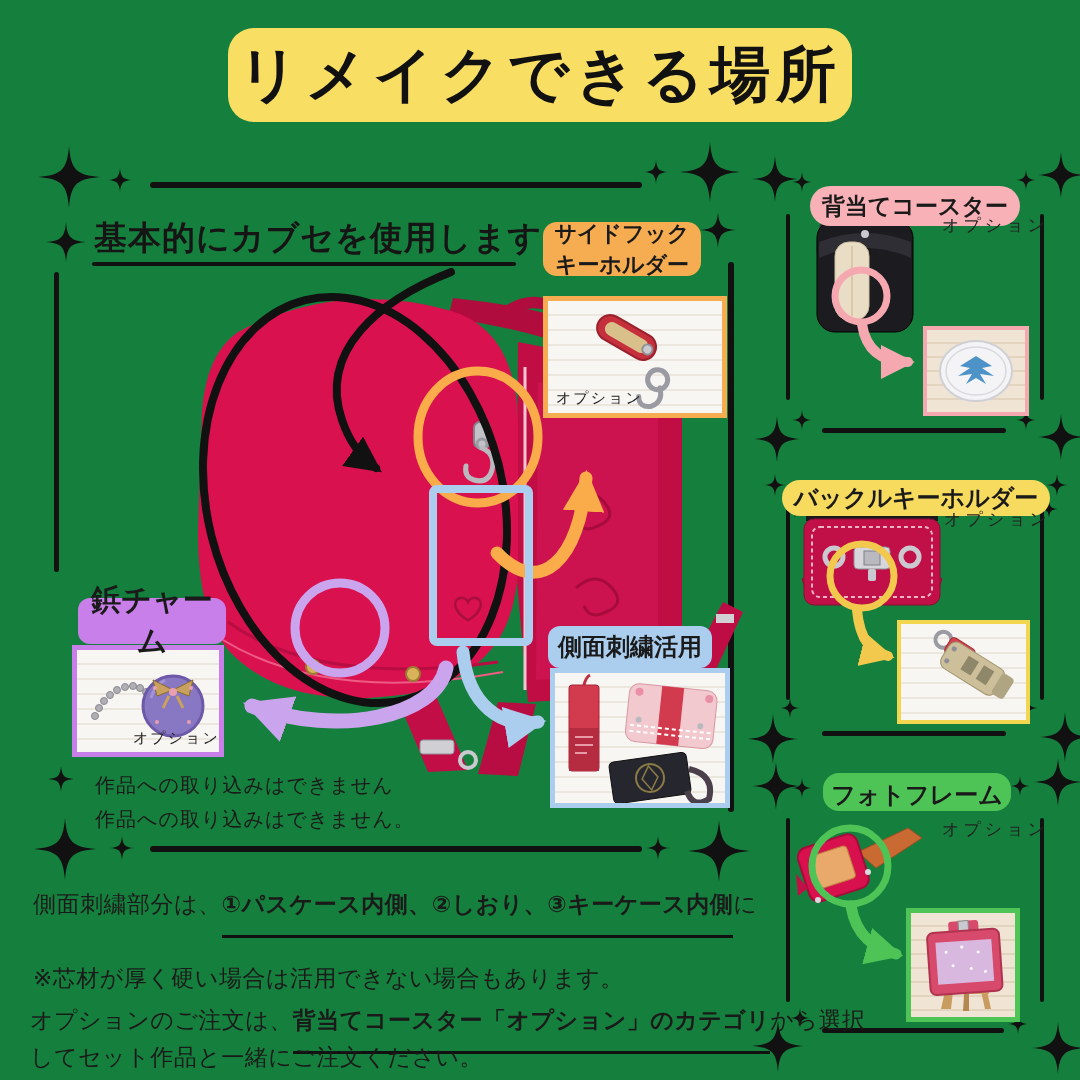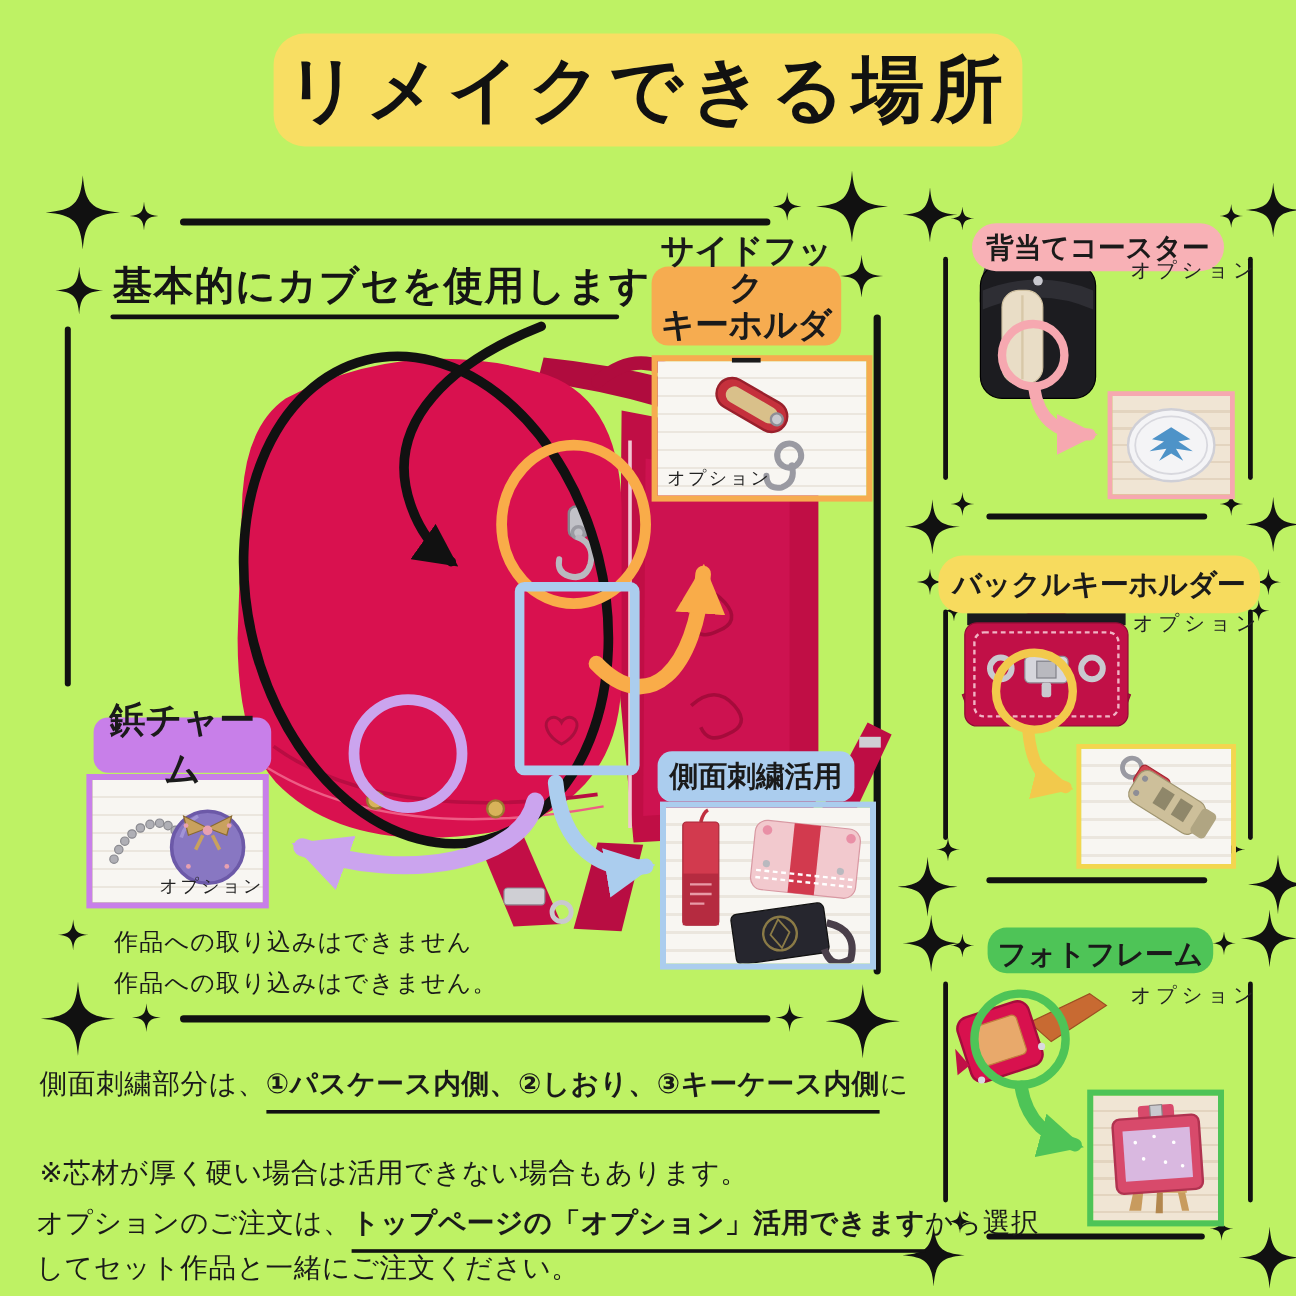--- a/index.html
+++ b/index.html
@@ -1,34 +1,34 @@
 <!DOCTYPE html>
 <html><head>
 <meta charset="utf-8">
 <style>
   html,body{margin:0;padding:0;background:#fff;}
-  .canvas{position:relative;width:1080px;height:1080px;background:#bef264;overflow:hidden;
+  .canvas{position:relative;width:1080px;height:1080px;background:#15803d;overflow:hidden;
           font-family:"DejaVu Sans","Liberation Sans",sans-serif;color:#151515;}
   .abs{position:absolute;}
   .line{position:absolute;background:#111;border-radius:3px;z-index:1;}
   .sparkle{position:absolute;z-index:1;}
   .title-badge{left:228px;top:28px;width:624px;height:94px;background:#F8DE63;border-radius:26px;
                display:flex;align-items:center;justify-content:center;font-size:60px;font-weight:700;
                letter-spacing:6px;color:#111;z-index:3;}
   .heading{left:94px;top:216px;font-size:33px;font-weight:700;letter-spacing:1px;z-index:3;white-space:nowrap;}
   .tag{position:absolute;display:flex;flex-direction:column;align-items:center;justify-content:center;
        font-weight:600;color:#1a1a1a;z-index:4;text-align:center;}
   .photo{position:absolute;box-sizing:border-box;z-index:2;overflow:hidden;}
   .wood{background:repeating-linear-gradient(180deg,#f8f6f2 0px,#f8f6f2 13px,#ebe6de 13px,#ebe6de 15px);}
   .wood2{background:repeating-linear-gradient(180deg,#f0e5d4 0px,#f0e5d4 12px,#e3d4bf 12px,#e3d4bf 14px);}
   .opt{position:absolute;font-size:15px;letter-spacing:2px;color:#222;z-index:4;white-space:nowrap;}
   .opt-big{font-size:17px;letter-spacing:4px;}
   .note{position:absolute;font-size:20px;letter-spacing:1px;color:#1a1a1a;z-index:3;line-height:34px;}
   .footer{position:absolute;font-size:23px;letter-spacing:0.5px;color:#1a1a1a;z-index:3;line-height:37px;white-space:nowrap;}
-  .footer .u{font-weight:700;border-bottom:3px solid #111;padding-bottom:8px;}
+  .footer .u{font-weight:700;border-bottom:3px solid #111;padding-bottom:18px;}
   .overlay{position:absolute;left:0;top:0;z-index:3;pointer-events:none;}
   .illus{position:absolute;z-index:2;}
 </style>
 </head>
 <body>
 
 <div class="canvas">
 
   <div class="abs title-badge">リメイクできる場所</div>
 
@@ -53,21 +53,21 @@
     <path d="M60,350 Q150,415 330,390" stroke="#B80D42" stroke-width="3" fill="none"></path>
     <path d="M55,368 Q160,432 335,400" stroke="#EE5C85" stroke-width="2" fill="none"></path>
     <path d="M300,330 c-4,-8 -16,-4 -12,6 c3,8 12,12 12,12 c0,0 9,-4 12,-12 c4,-10 -8,-14 -12,-6 Z" fill="none" stroke="#A90F3E" stroke-width="2.5"></path>
     <circle cx="145" cy="395" r="7" fill="#D8B35A" stroke="#9A7B30" stroke-width="2"></circle>
     <circle cx="245" cy="402" r="7" fill="#D8B35A" stroke="#9A7B30" stroke-width="2"></circle>
     <rect x="306" y="150" width="16" height="26" rx="6" fill="#C2C2C8" stroke="#85858D" stroke-width="2"></rect>
     <circle cx="314" cy="172" r="5" fill="none" stroke="#9A9AA2" stroke-width="3"></circle>
     <path d="M314,176 q14,6 10,22 q-4,14 -18,10 q-10,-3 -8,-14" stroke="#B9B9BF" stroke-width="5" fill="none" stroke-linecap="round"></path>
   </svg>
 
-  <div class="tag" style="left:543px;top:222px;width:158px;height:66px;background:#F6AC50;border-radius:14px;font-size:28px;line-height:31px;">
+  <div class="tag" style="left:543px;top:222px;width:158px;height:54px;background:#F6AC50;border-radius:14px;font-size:22px;line-height:31px;">
     <span>サイドフック</span>
     <span>キーホルダー</span>
   </div>
 
   <div class="photo wood" style="left:543px;top:296px;width:184px;height:122px;border:5px solid #F6AC50;">
     <svg width="174" height="112" viewBox="0 0 174 112">
       <g transform="rotate(30 80 50)">
         <rect x="40" y="26" width="64" height="26" rx="13" fill="#C5303C" stroke="#99202C" stroke-width="2"></rect>
         <rect x="48" y="32" width="48" height="14" rx="7" fill="#D9C08A"></rect>
         <circle cx="96" cy="39" r="5" fill="#C9C9CF" stroke="#8E8E96" stroke-width="2"></circle>
@@ -155,21 +155,21 @@
     <circle cx="60" cy="22" r="4" fill="#C9C9CF"></circle>
   </svg>
   <div class="photo wood2" style="left:923px;top:326px;width:106px;height:90px;border:4px solid #F6A8B0;">
     <svg width="98" height="82" viewBox="0 0 98 82">
       <ellipse cx="49" cy="41" rx="36" ry="30" fill="#F4F4F6" stroke="#CFCFD6" stroke-width="2"></ellipse>
       <ellipse cx="49" cy="41" rx="30" ry="24" fill="none" stroke="#D8D8DE" stroke-width="1.5"></ellipse>
       <path d="M49,26 l-16,10 l10,2 l-12,8 l14,-2 l-6,10 l10,-6 l10,6 l-6,-10 l14,2 l-12,-8 l10,-2 Z" fill="#4E93C8"></path>
     </svg>
   </div>
 
-  <div class="tag" style="left:782px;top:463px;width:268px;height:48px;background:#F7DB5E;border-radius:20px;font-size:24px;">
+  <div class="tag" style="left:782px;top:480px;width:268px;height:36px;background:#F7DB5E;border-radius:20px;font-size:24px;">
     <span>バックルキーホルダー</span>
   </div>
   <span class="opt opt-big" style="left:944px;top:508px;">オプション</span>
   <svg class="illus" style="left:796px;top:505px;" width="152" height="115" viewBox="0 0 152 115">
     <path d="M55,14 Q76,0 97,14" stroke="#B50D40" stroke-width="9" fill="none"></path>
     <rect x="10" y="6" width="132" height="10" fill="#1A1A1E"></rect>
     <path d="M6,74 L40,60 L46,74 L12,90 Z" fill="#C11047" stroke="#8F0C34"></path>
     <path d="M146,74 L112,60 L106,74 L140,90 Z" fill="#C11047" stroke="#8F0C34"></path>
     <rect x="8" y="14" width="136" height="86" rx="10" fill="#C11047" stroke="#8F0C34"></rect>
     <rect x="16" y="22" width="120" height="70" rx="8" fill="none" stroke="#F0B3C4" stroke-width="2" stroke-dasharray="4 3"></rect>
@@ -228,21 +228,21 @@
       </g>
     </svg>
   </div>
 
   <div class="footer" style="left:33px;top:886px;">
     <span>側面刺繍部分は、</span><span class="u">①パスケース内側、②しおり、③キーケース内側</span><span>に</span><br>
     <br>
     <span>※芯材が厚く硬い場合は活用できない場合もあります。</span>
   </div>
   <div class="footer" style="left:30px;top:1002px;">
-    <span>オプションのご注文は、</span><span class="u">トップページの「オプション」活用できます</span><span>から選択</span><br>
+    <span>オプションのご注文は、</span><span class="u">背当てコースター「オプション」のカテゴリ</span><span>から選択</span><br>
     <span>してセット作品と一緒にご注文ください。</span>
   </div>
 
   <svg class="overlay" width="1080" height="1080" viewBox="0 0 1080 1080">
     <defs>
       <marker id="mBlack" viewBox="0 0 10 10" refX="8" refY="5" markerWidth="4.5" markerHeight="4.5" orient="auto">
           <path d="M0,0 L10,5 L0,10 Z" fill="#111"></path>
         </marker>
       <marker id="mOrange" viewBox="0 0 10 10" refX="8" refY="5" markerWidth="3.2" markerHeight="3.2" orient="auto">
           <path d="M0,0 L10,5 L0,10 Z" fill="#F9AC49"></path>

